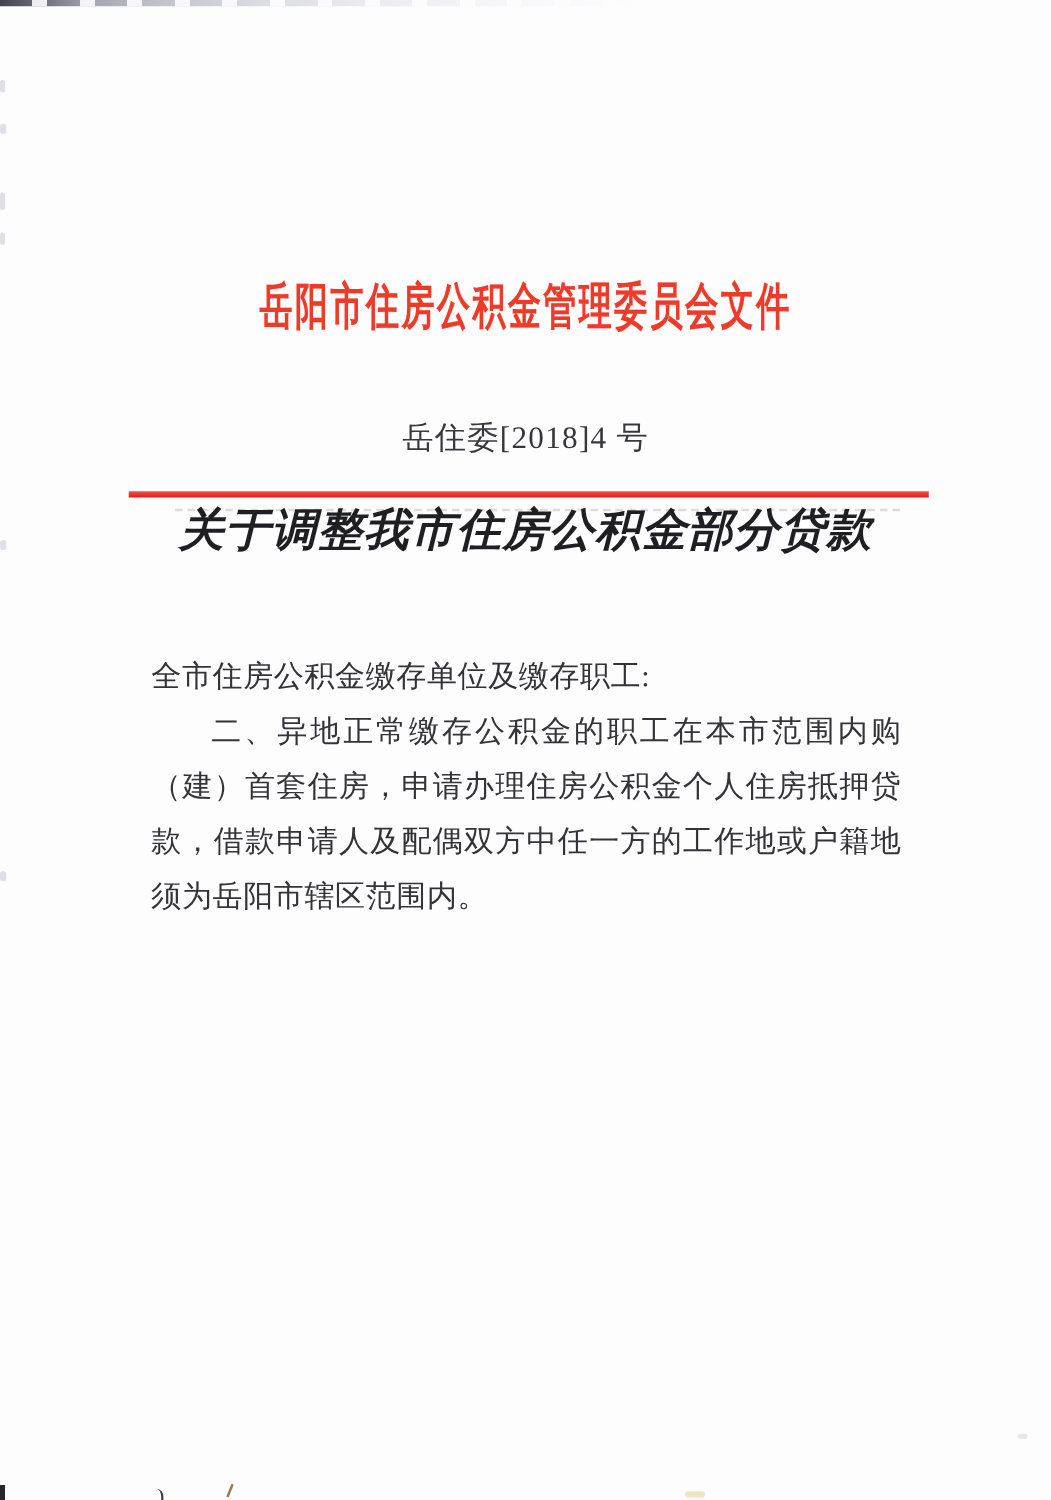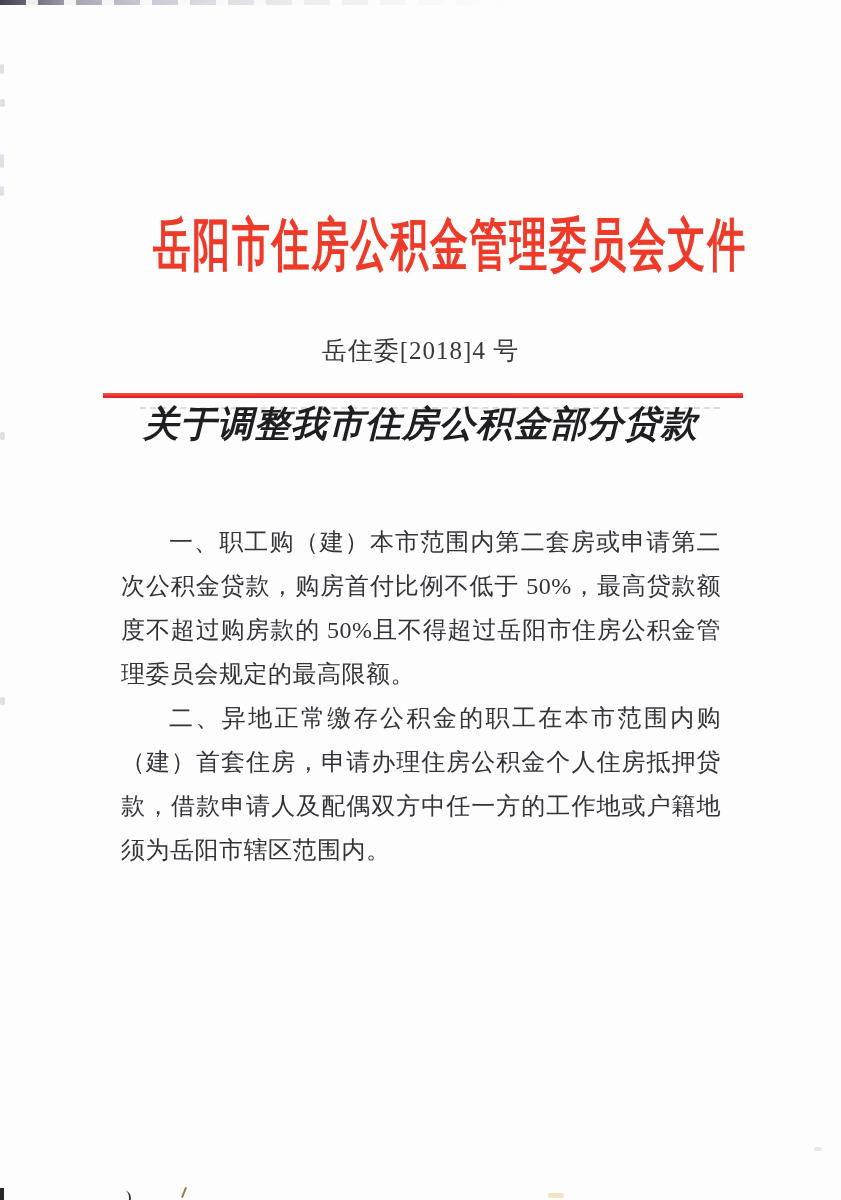--- a/index.html
+++ b/index.html
@@ -45,21 +45,21 @@
     position: absolute; left: 183px; top: 1187px; width: 2px; height: 11px;
     background: #9a7a50; transform: rotate(22deg);
   }
   .mark-bottom-tan { position: absolute; left: 548px; top: 1193px; width: 16px; height: 5px; background: #ead9a9; opacity: 0.7; border-radius: 3px; }
   .mark-right-faint { position: absolute; left: 814px; top: 1147px; width: 8px; height: 4px; background: #e6e6ec; border-radius: 2px; }
 
   
   .agency-title {
     position: absolute; top: 206px; left: 0; width: 841px;
     text-align: center; white-space: nowrap;
-    color: #ee3a29; font-weight: bold; font-size: 57px; line-height: 78px;
+    color: #ee3a29; font-weight: bold; font-size: 40px; line-height: 78px;
     text-shadow: 0 0 1px rgba(238,58,41,0.4);
   }
   .agency-title .stretch {
     display: inline-block;
     transform: scaleX(0.66);
     transform-origin: 50% 50%;
     letter-spacing: 3px;
   }
   .doc-number {
     position: absolute; top: 336px; left: 0; width: 841px;
@@ -118,17 +118,17 @@
   <div class="doc-number">岳住委[2018]4 号</div>
 
   <div class="red-line"></div>
   <div class="line-shadow"></div>
 
   <div class="notice-title">
     <div>关于调整我市住房公积金部分贷款</div>
   </div>
 
   <div class="body-text">
-    <p class="indent">一、职工购（建）本市范围内第二套房或申请第二次公积金贷款，购房首付比例不低于 50%，最高贷款额度不超过购房款的 50%且不得超过岳阳市住房公积金管理委员会规定的最高限额。</p>
+    <p>全市住房公积金缴存单位及缴存职工:</p>
     <p class="indent">二、异地正常缴存公积金的职工在本市范围内购（建）首套住房，申请办理住房公积金个人住房抵押贷款，借款申请人及配偶双方中任一方的工作地或户籍地须为岳阳市辖区范围内。</p>
   </div>
 
 </div>
 
 </body></html>

